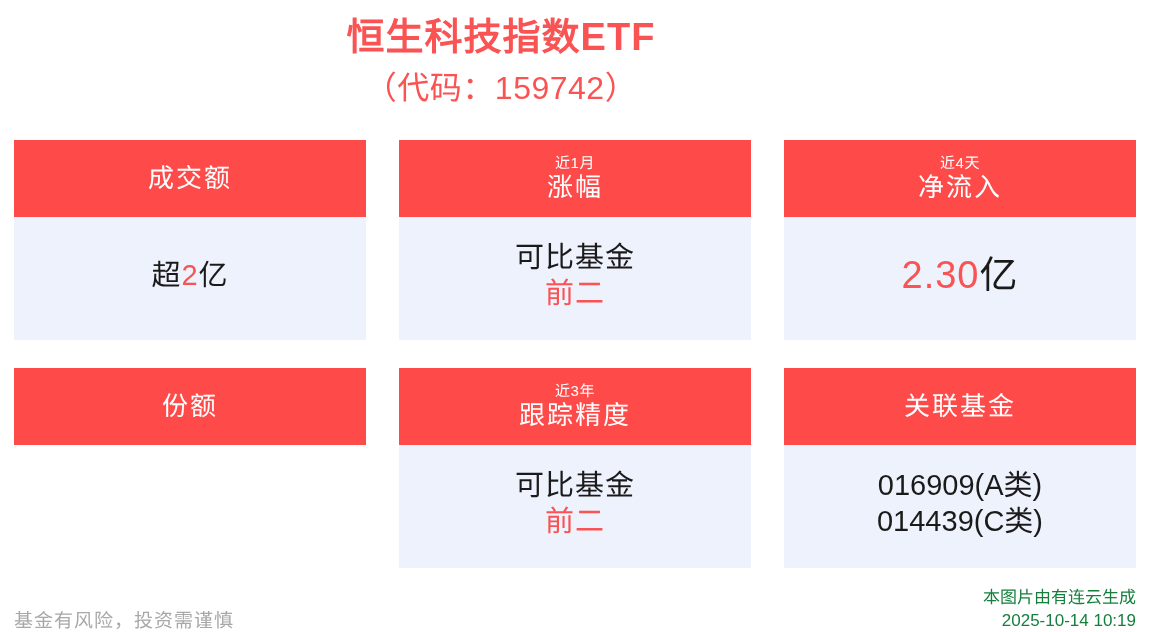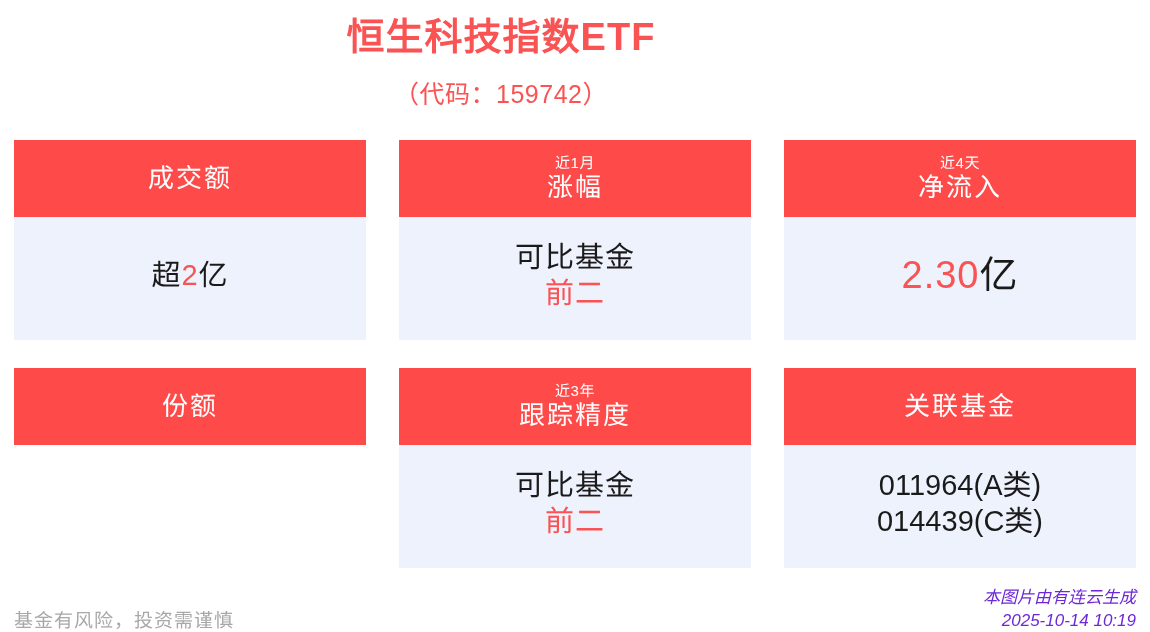--- a/index.html
+++ b/index.html
@@ -32,25 +32,25 @@
   }
   .fund-title {
     font-size: 38px;
     font-weight: bold;
     color: #FA5353;
     letter-spacing: 1px;
     line-height: 1.25;
     margin: 0;
   }
   .fund-code {
-    font-size: 25px;
+    font-size: 32px;
     font-weight: normal;
     color: #FA5353;
     line-height: 1.3;
-    margin: 16px 0 0 0;
+    margin: 6px 0 0 0;
     letter-spacing: 0.5px;
   }
 
   
   .card-grid {
     position: absolute;
     left: 14px;
     top: 140px;
     width: 1122px;
     display: grid;
@@ -139,25 +139,24 @@
     justify-content: space-between;
   }
   .disclaimer {
     font-size: 19px;
     color: #A8A8A8;
     letter-spacing: 1px;
     margin-top: 12px;
   }
   .credit {
     text-align: right;
-    color: #6d28d9;
+    color: #15803d;
     font-size: 17px;
     line-height: 1.32;
     margin-top: 5px;
-    font-style: italic;
   }
   .credit div {
     display: block;
   }
 </style>
 </head>
 <body>
 
 <div class="page">
 
@@ -213,21 +212,21 @@
         <div class="line">可比基金</div>
         <div class="line accent">前二</div>
       </div>
     </div>
 
     <div class="card">
       <div class="card-header single">
         <span class="main">关联基金</span>
       </div>
       <div class="card-body">
-        <div class="line mono-num">011964(A类)</div>
+        <div class="line mono-num">016909(A类)</div>
         <div class="line mono-num">014439(C类)</div>
       </div>
     </div>
 
   </div>
 
   <div class="footer">
     <div class="disclaimer">基金有风险，投资需谨慎</div>
     <div class="credit">
       <div>本图片由有连云生成</div>

